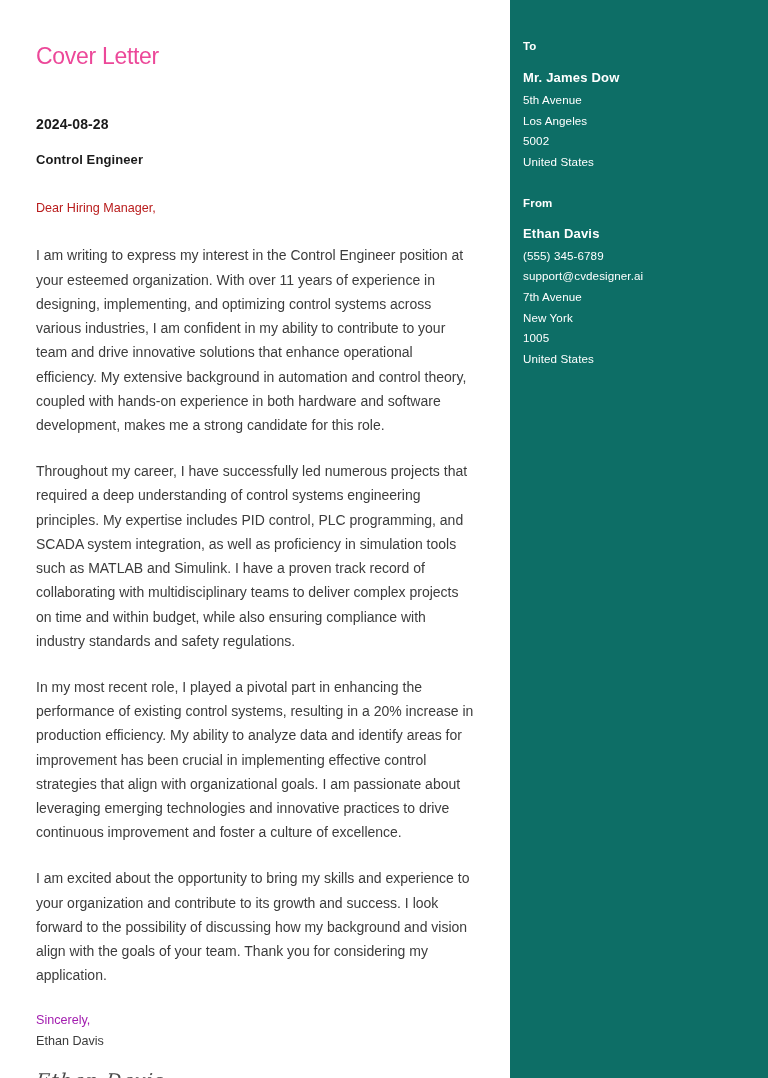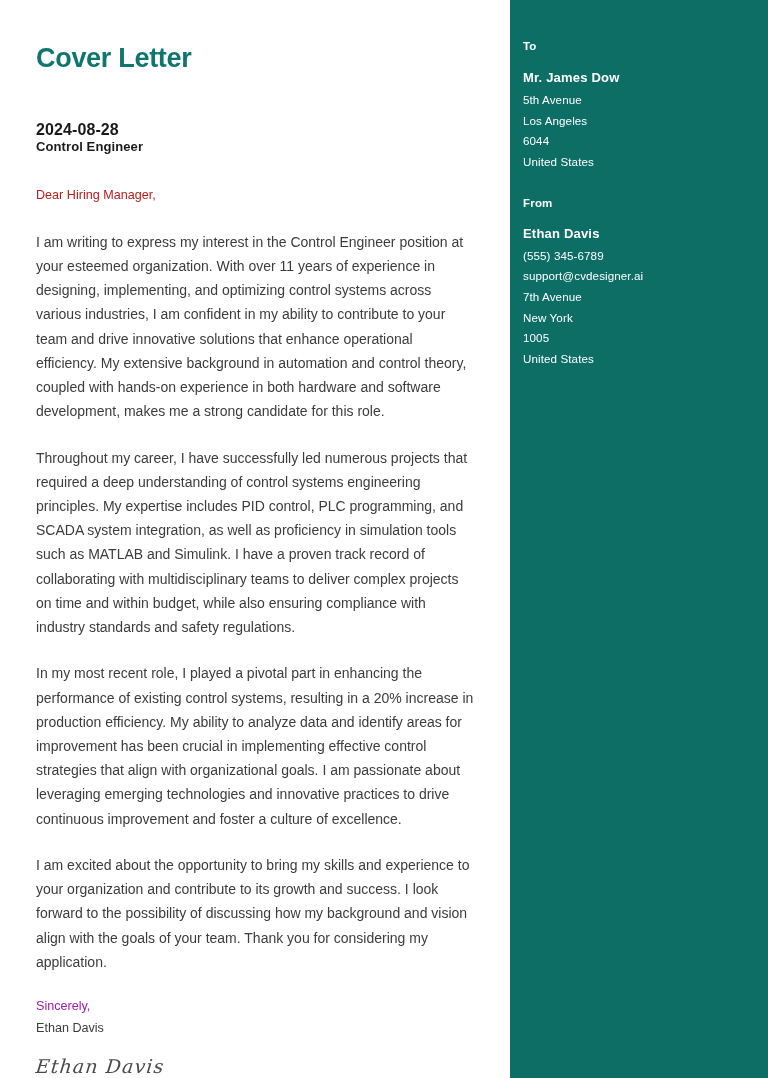--- a/index.html
+++ b/index.html
@@ -25,33 +25,34 @@
 
   
   .letter {
     width: 510px;
     height: 1078px;
     padding: 44px 36px 0 36px;
     background: #ffffff;
   }
 
   .doc-title {
-    font-size: 27px;
-    font-weight: bold;
-    color: #0f766e;
+    font-size: 23px;
+    font-weight: normal;
+    color: #ec4899;
     letter-spacing: -0.3px;
     line-height: 1.1;
     margin-bottom: 47px;
   }
 
   .meta-date {
-    font-size: 16px;
+    font-size: 14px;
     font-weight: bold;
     color: #1a1a1a;
     letter-spacing: 0.1px;
+    margin-bottom: 20px;
   }
 
   .meta-role {
     font-size: 13px;
     font-weight: bold;
     color: #1a1a1a;
     letter-spacing: 0.1px;
     margin-bottom: 31px;
   }
 
@@ -156,21 +157,21 @@
     <div class="signature">Ethan Davis</div>
   </div>
 
   <div class="sidebar">
 
     <div class="sb-block-to">
       <div class="sb-heading">To</div>
       <div class="sb-name">Mr. James Dow</div>
       <div class="sb-line">5th Avenue</div>
       <div class="sb-line">Los Angeles</div>
-      <div class="sb-line">6044</div>
+      <div class="sb-line">5002</div>
       <div class="sb-line">United States</div>
     </div>
 
     <div class="sb-block-from">
       <div class="sb-heading">From</div>
       <div class="sb-name">Ethan Davis</div>
       <div class="sb-line">(555) 345-6789</div>
       <div class="sb-line">support@cvdesigner.ai</div>
       <div class="sb-line">7th Avenue</div>
       <div class="sb-line">New York</div>

